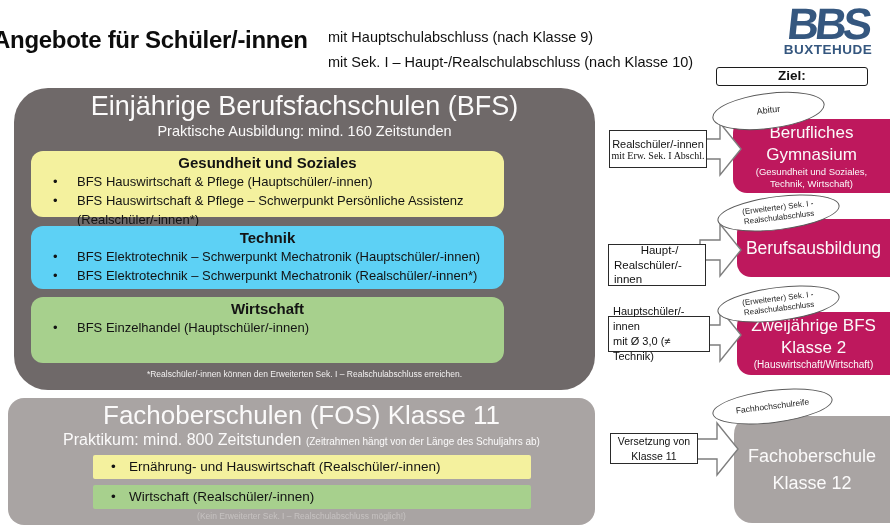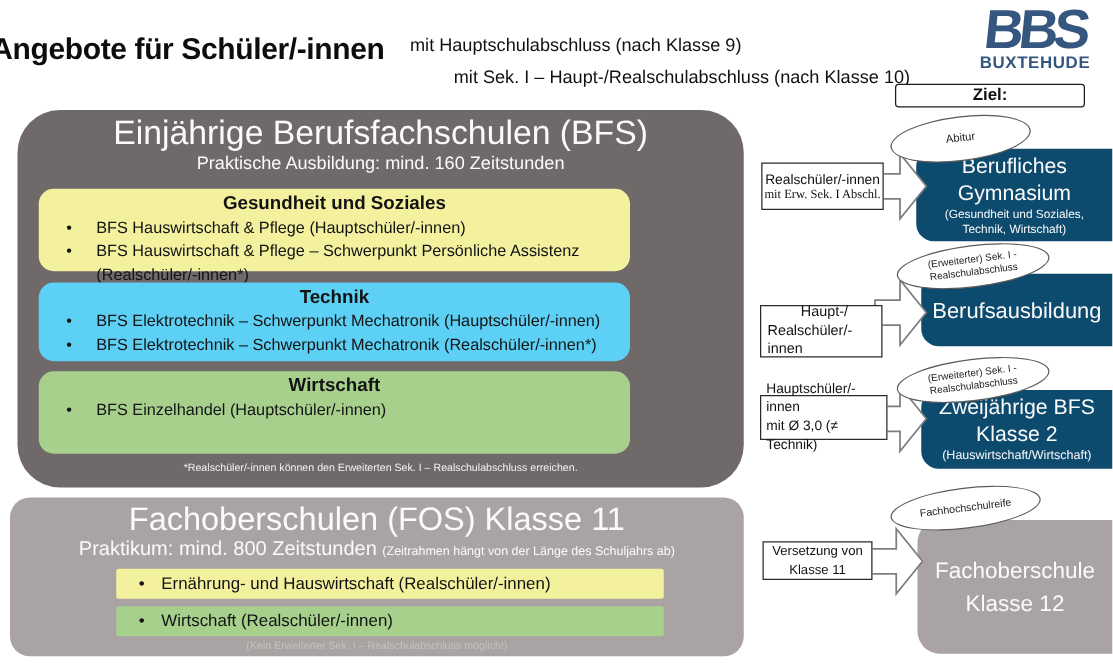--- a/index.html
+++ b/index.html
@@ -3,21 +3,21 @@
 <meta charset="utf-8">
 <style>
   * { box-sizing: border-box; }
   html,body { margin:0; padding:0; background:#fff; }
   body { width:890px; height:530px; font-family:"Liberation Sans", sans-serif; overflow:hidden; }
   .stage { position:relative; width:890px; height:530px; background:#fff; overflow:hidden; }
 
   
   .main-title { position:absolute; left:-7px; top:26px; font-size:24px; font-weight:bold; color:#0d0d0d; letter-spacing:-0.3px; }
   .subtitle-1 { position:absolute; left:328px; top:29px; font-size:14.5px; color:#111; }
-  .subtitle-2 { position:absolute; left:328px; top:54px; font-size:14.5px; color:#111;margin-left:35px; }
+  .subtitle-2 { position:absolute; left:328px; top:54px; font-size:14.5px; color:#111; }
 
   .logo { position:absolute; left:766px; top:2px; width:124px; text-align:center; color:#35577f; }
   .logo-acronym { font-size:44px; font-weight:bold; letter-spacing:-4px; line-height:1.0; transform:skewX(-6deg); }
   .logo-city { font-size:13.5px; font-weight:bold; letter-spacing:0.5px; margin-top:-4px; }
   .goal-box { position:absolute; left:716px; top:67px; width:152px; height:19px; background:#fff;
               border:1.5px solid #1c1c1c; border-radius:3px; text-align:center;
               font-size:13.5px; font-weight:bold; line-height:16px; color:#111; z-index:5; }
 
   
   .bfs { position:absolute; left:14px; top:88px; width:581px; height:302px; background:#6f6969; border-radius:34px; }
@@ -63,21 +63,21 @@
 
   .oval { position:absolute; background:#fff; border:1px solid #5a5a5a; border-radius:50%;
           display:flex; flex-direction:column; align-items:center; justify-content:center;
           text-align:center; transform:rotate(-7deg); z-index:4; color:#222; line-height:1.25; }
   .oval-0 { left:712px; top:93px;  width:113px; height:36px; font-size:9px; }
   .oval-1 { left:717px; top:196px; width:123px; height:34px; font-size:8px; }
   .oval-2 { left:717px; top:287px; width:123px; height:34px; font-size:8px; }
   .oval-3 { left:712px; top:390px; width:121px; height:33px; font-size:8.5px; }
 
   .target { position:absolute; color:#fbfafa; text-align:center; z-index:1;
-            display:flex; flex-direction:column; justify-content:center; background:#0c4a6e; }
+            display:flex; flex-direction:column; justify-content:center; background:#be185d; }
   .target .main { font-size:17px; line-height:1.3; }
   .target .sub { font-size:9.5px; line-height:1.25; }
   .target-0 { left:733px; top:119px; width:157px; height:74px; border-radius:14px 0 0 14px; }
   .target-1 { left:737px; top:219px; width:153px; height:58px; border-radius:14px 0 0 14px; }
   .target-1 .main { font-size:17.5px; }
   .target-2 { left:737px; top:312px; width:153px; height:63px; border-radius:14px 0 0 14px; }
   .target-2 .sub { font-size:10px; }
   .target-3 { left:734px; top:416px; width:156px; height:107px; border-radius:18px 0 0 18px; background:#a9a4a3; }
   .target-3 .main { font-size:18px; line-height:1.5; }
 </style>

